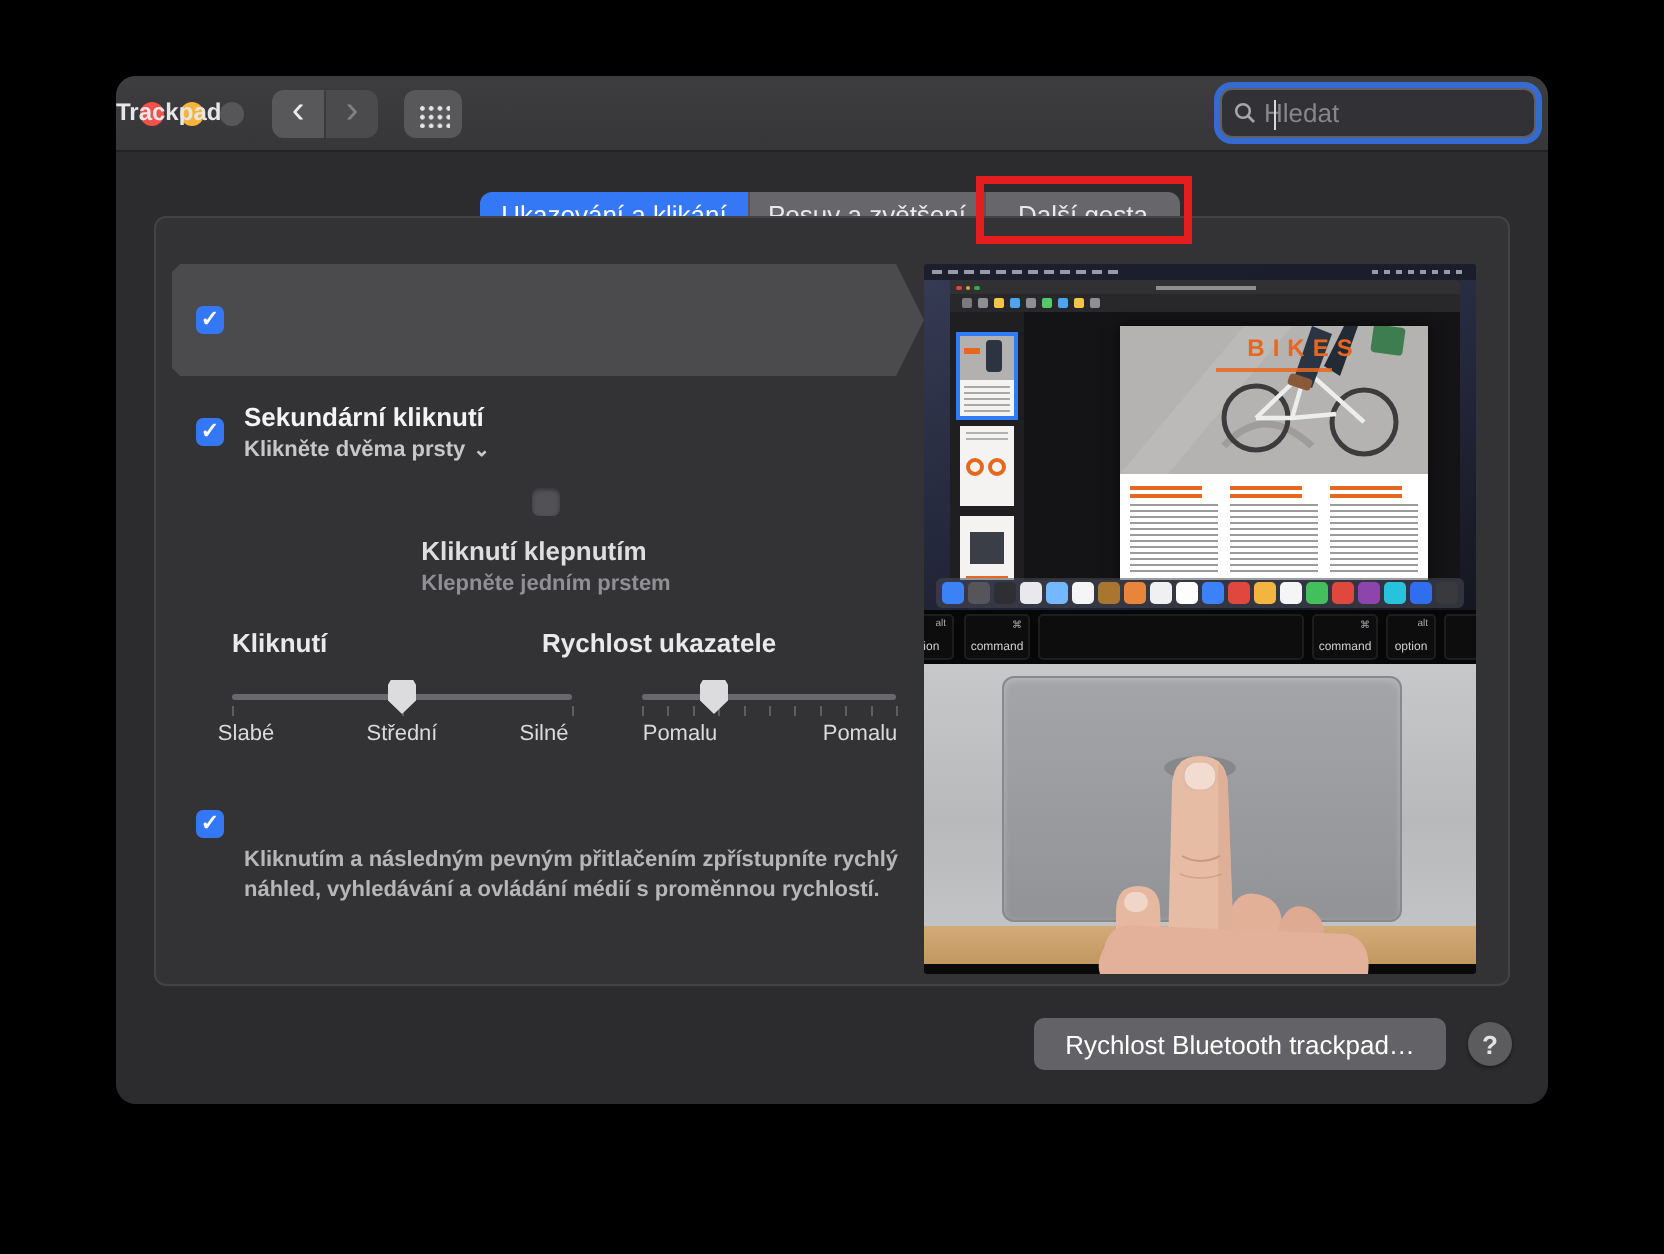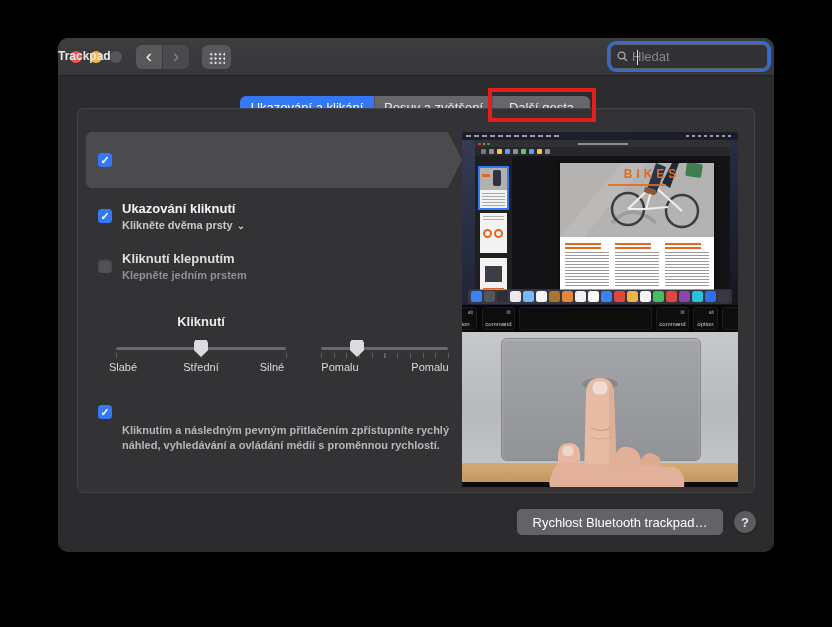--- a/index.html
+++ b/index.html
@@ -56,34 +56,34 @@
   .groupbox { position:absolute; left:19px; top:70px; width:678px; height:385px;
     background:#333335; border:1px solid #434345; border-radius:6px; }
 
   
   .row-highlight { position:absolute; left:8px; top:23px; width:376px; height:56px;
     background:#4b4b4e;
     clip-path:polygon(0 4px,4px 0,calc(100% - 14px) 0,100% 50%,calc(100% - 14px) 100%,4px 100%,0 calc(100% - 4px)); }
   .gesture-row { position:absolute; left:20px; width:350px; display:flex; align-items:center; gap:10px; }
   .g-row-1 { top:25px; height:52px; }
   .g-row-2 { top:85px; height:44px; }
-  .g-row-3 { top:135px; height:44px; }
+  .g-row-3 { top:135px; height:44px;flex-direction:column; }
   .checkbox { width:14px; height:14px; border-radius:3.5px; flex:0 0 auto;
     font-size:11px; font-weight:bold; color:#fff; text-align:center; line-height:14px; }
   .checkbox.on { background:#3478f6; }
   .checkbox.off { background:#515156; box-shadow:inset 0 1px 2px rgba(0,0,0,.35); }
   .g-title { font-size:13px; font-weight:bold; color:#f4f4f6; }
   .g-sub { font-size:11px; font-weight:bold; color:#c7c7c9; margin-top:3px; }
   .g-row-3 .g-title { color:#dededf; }
   .g-row-3 .g-sub { color:#909094; }
   .chev { font-size:10px; color:#c7c7c9; margin-left:4px; }
 
   
   .slider-title { position:absolute; top:205px; font-size:13px; font-weight:bold;
-    color:#eaeaec; text-align:center; }
+    color:#eaeaec; text-align:left; }
   .st-1 { left:38px; width:170px; } .st-2 { left:193px; width:170px; }
   .track { position:absolute; top:238px; height:3px; background:#69696d; border-radius:2px; }
   .tr-1 { left:38px; width:170px; } .tr-2 { left:243px; width:127px; }
   .ticks { position:absolute; top:244px; height:5px; }
   .ticks-1 { left:38px; width:171px;
     background:repeating-linear-gradient(90deg,#5e5e62 0 1px,transparent 1px 85px); }
   .ticks-2 { left:243px; width:128px;
     background:repeating-linear-gradient(90deg,#5e5e62 0 1px,transparent 1px 12.7px); }
   .thumb { position:absolute; top:231px; width:14px; height:17px; background:#dcdcde;
     clip-path:polygon(10% 0,90% 0,100% 14%,100% 60%,50% 100%,0 60%,0 14%);
@@ -204,34 +204,35 @@
 
       <div class="row-highlight"></div>
 
       <div class="gesture-row g-row-1">
         <div class="checkbox on"><span>✓</span></div>
       </div>
 
       <div class="gesture-row g-row-2">
         <div class="checkbox on"><span>✓</span></div>
         <div>
-          <div class="g-title">Ukazování kliknutí</div>
+          <div class="g-title">Sekundární kliknutí</div>
           <div class="g-sub"><span>Klikněte dvěma prsty</span><span class="chev">⌄</span></div>
         </div>
       </div>
 
       <div class="gesture-row g-row-3">
         <div class="checkbox off"></div>
         <div>
           <div class="g-title">Kliknutí klepnutím</div>
           <div class="g-sub">Klepněte jedním prstem</div>
         </div>
       </div>
 
       <div class="slider-title st-1">Kliknutí</div>
+      <div class="slider-title st-2">Rychlost ukazatele</div>
       <div class="track tr-1"></div>
       <div class="ticks ticks-1"></div>
       <div class="thumb th-1"></div>
       <span class="s-label" style="left:45px;">Slabé</span>
       <span class="s-label" style="left:123px;">Střední</span>
       <span class="s-label" style="left:194px;">Silné</span>
       <div class="track tr-2"></div>
       <div class="ticks ticks-2"></div>
       <div class="thumb th-2"></div>
       <span class="s-label" style="left:262px;">Pomalu</span>

